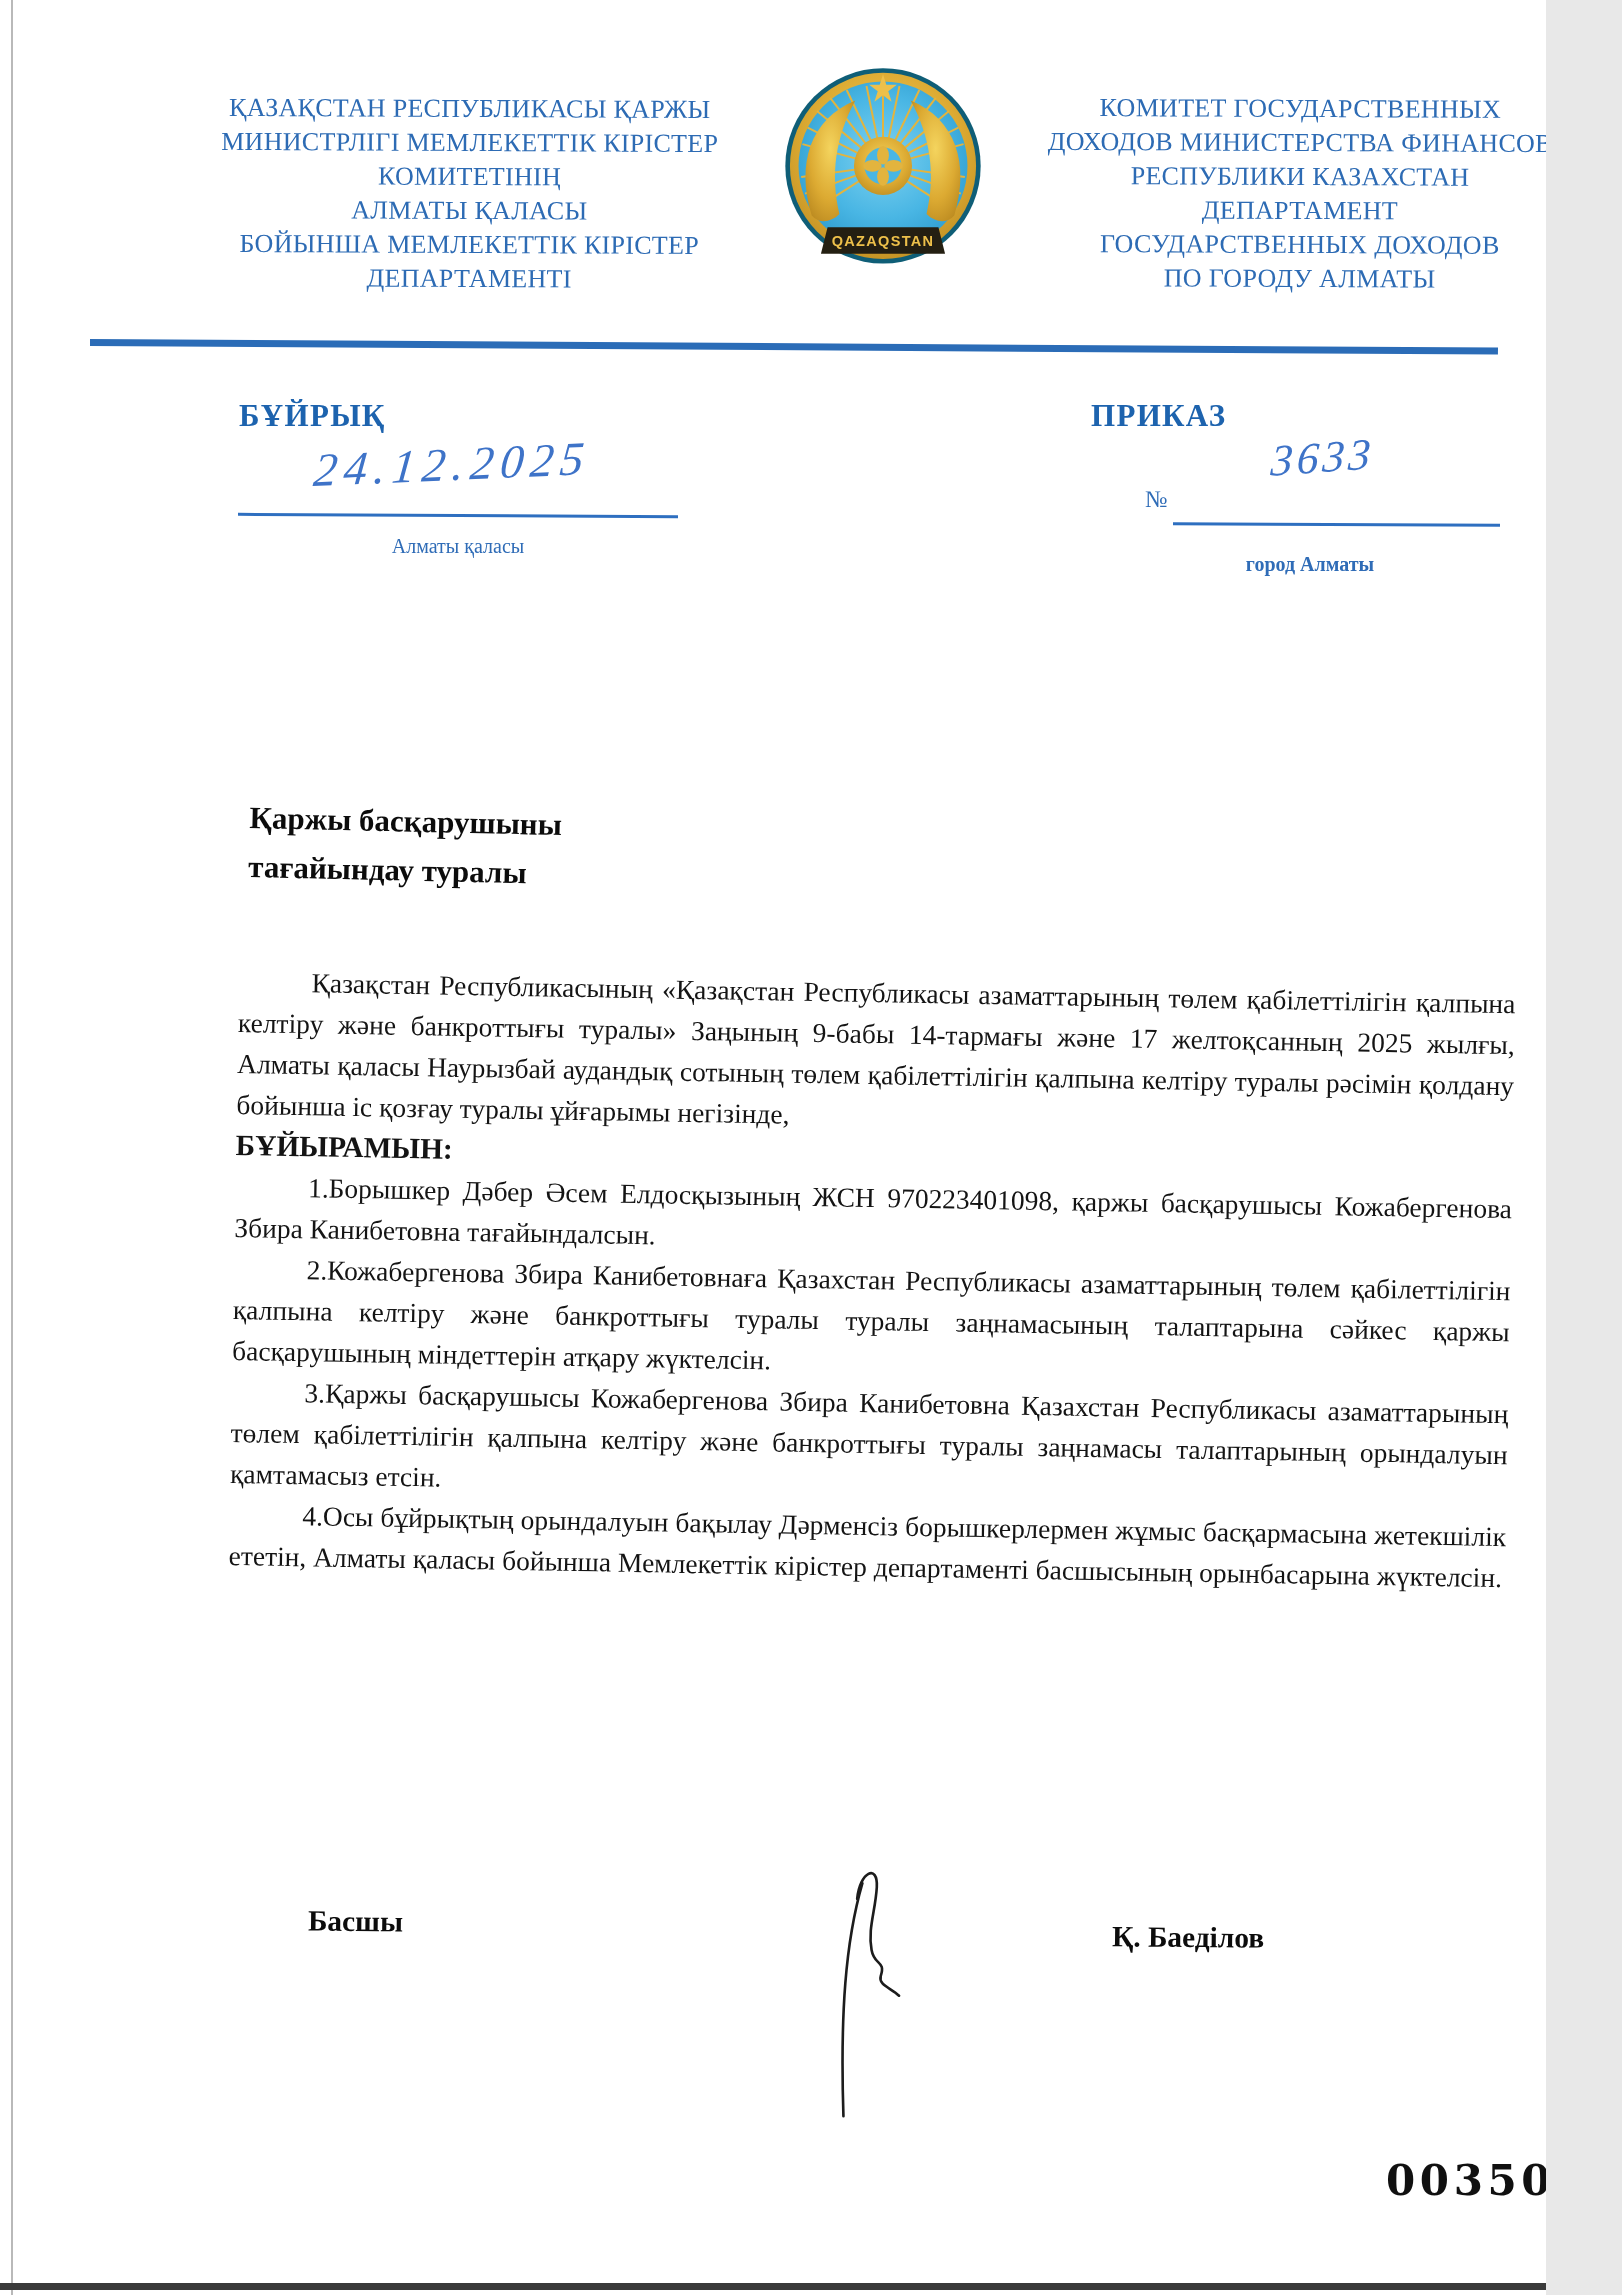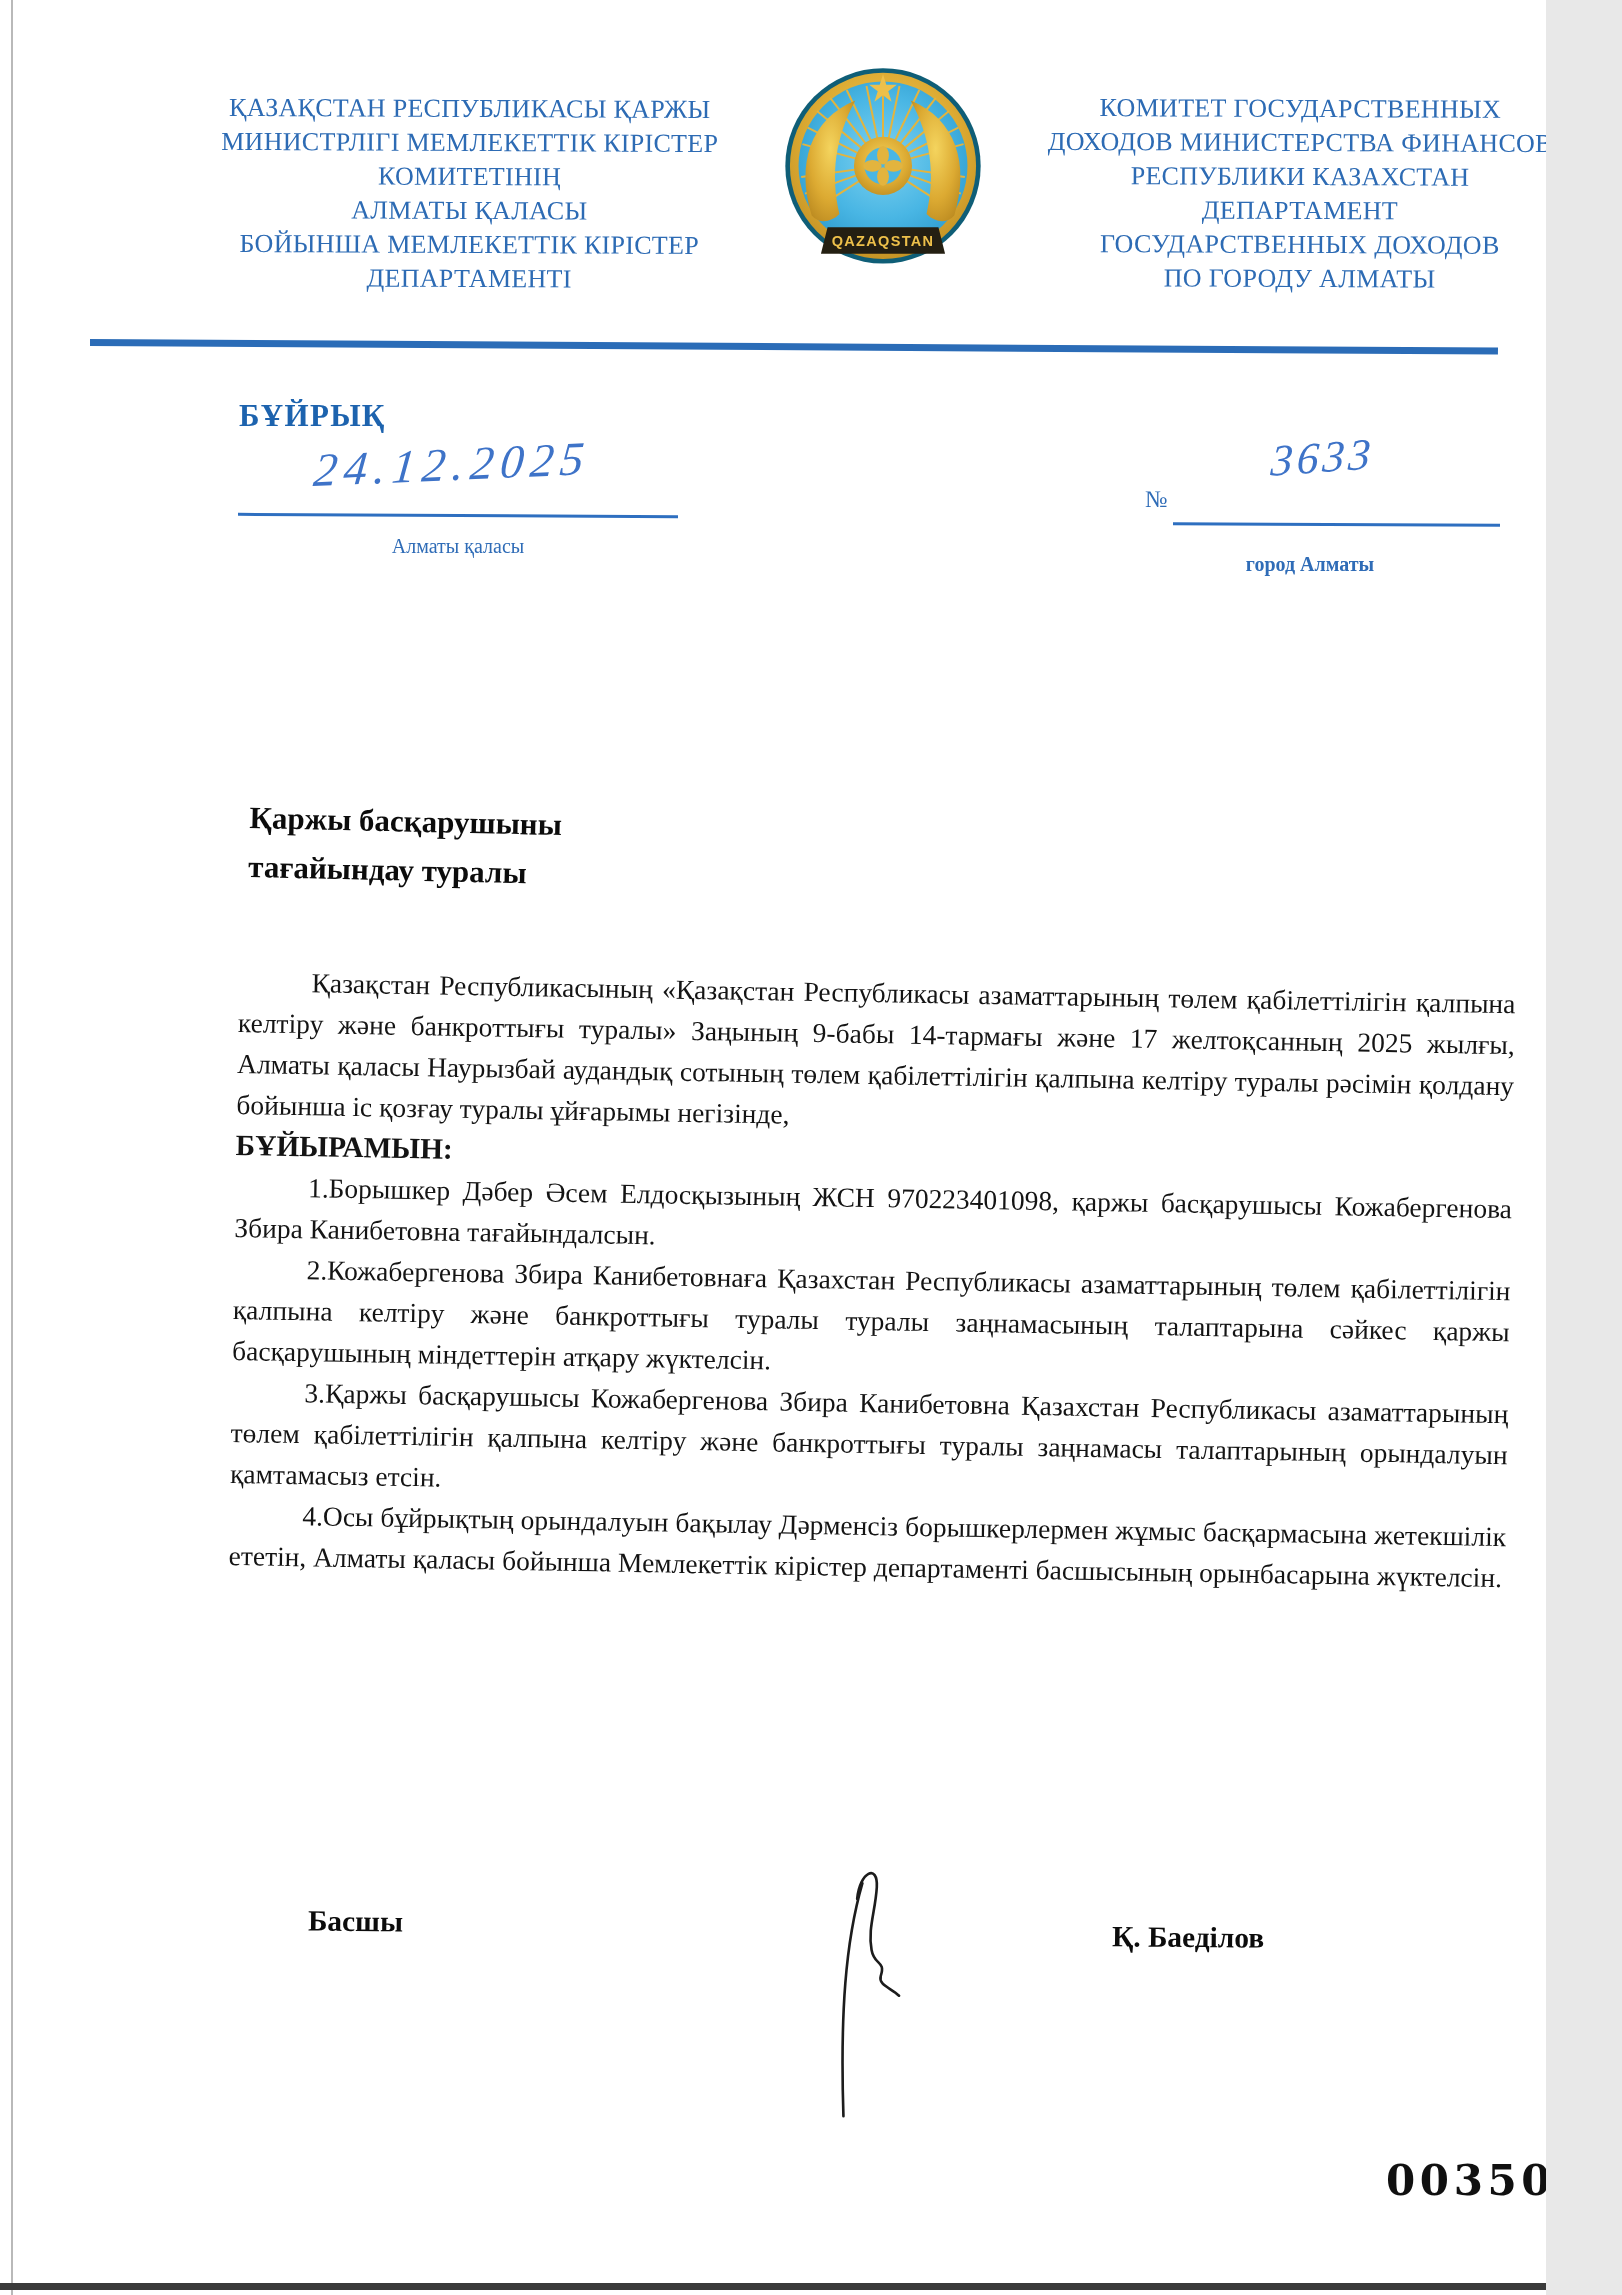--- a/index.html
+++ b/index.html
@@ -143,20 +143,21 @@
     <div>ПО ГОРОДУ АЛМАТЫ</div>
   </div>
 
   <div class="rule"></div>
 
   <div class="order-label kk">БҰЙРЫҚ</div>
   <div class="handwrite hand-date">24.12.2025</div>
   <div class="u-line u-date"></div>
   <div class="place kk">Алматы қаласы</div>
 
+  <div class="order-label ru">ПРИКАЗ</div>
   <div class="num-sign">№</div>
   <div class="handwrite hand-num">3633</div>
   <div class="u-line u-num"></div>
   <div class="place ru">город Алматы</div>
 
   <div class="doc-title">
     <div>Қаржы басқарушыны</div>
     <div>тағайындау туралы</div>
   </div>
 

